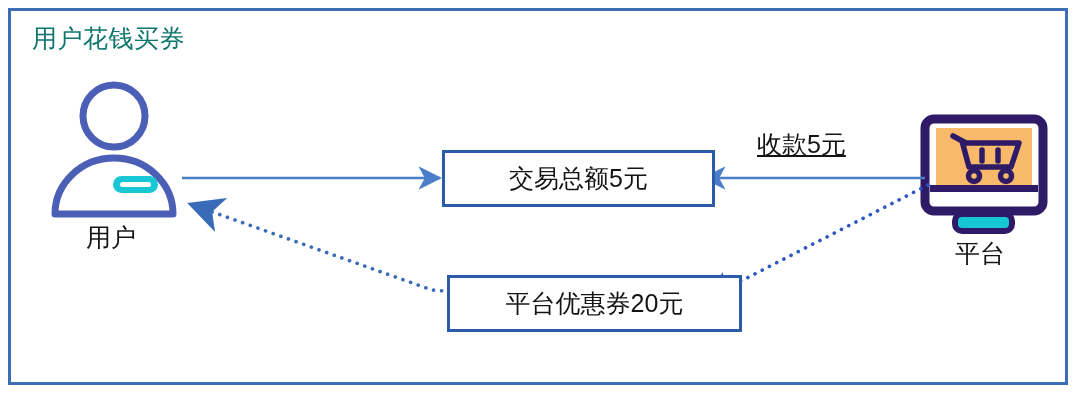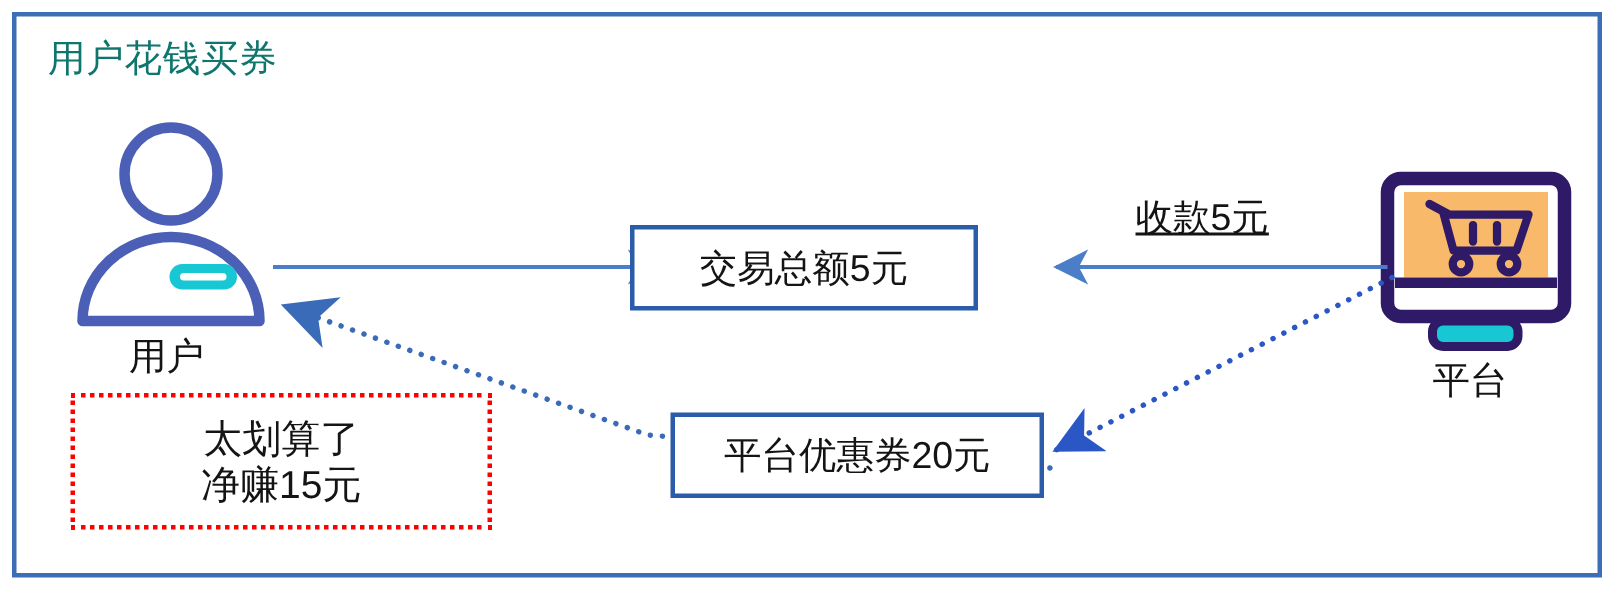--- a/index.html
+++ b/index.html
@@ -53,29 +53,29 @@
     background: #ffffff;
     box-sizing: border-box;
     display: flex;
     align-items: center;
     justify-content: center;
     font-size: 25px;
     color: #141414;
     white-space: nowrap;
   }
   #box-transaction {
-    left: 420px;
+    left: 442px;
     top: 150px;
-    width: 232px;
+    width: 273px;
     height: 57px;
   }
   #box-coupon {
     left: 447px;
     top: 275px;
-    width: 249px;
+    width: 295px;
     height: 57px;
   }
   
   #callout-savings {
     position: absolute;
     left: 47px;
     top: 262px;
     width: 281px;
     height: 91px;
     border: 3px dotted #ff0000;
@@ -164,24 +164,20 @@
 
     <line x1="928" y1="185" x2="704" y2="300" stroke="#2a56c6" stroke-width="3.6" stroke-linecap="round" stroke-dasharray="0.1 8" marker-end="url(#arrow-dotted-blue)"></line>
 
     <polyline points="700,312 432,290 190,204" fill="none" stroke="#3a6bb8" stroke-width="3.6" stroke-linecap="round" stroke-dasharray="0.1 8" marker-end="url(#arrow-dotted-blue2)"></polyline>
   </svg>
 
   <div class="proc-box" id="box-transaction">交易总额5元</div>
 
   <div class="proc-box" id="box-coupon">平台优惠券20元</div>
 
-  <div id="callout-savings">
-    <div class="callout-line">太划算了</div>
-    <div class="callout-line">净赚15元</div>
-  </div>
 
 
   <div class="edge-label" id="label-receive">收款5元</div>
 
 
   <div class="node-caption" id="caption-user">用户</div>
 
   <div class="node-caption" id="caption-platform">平台</div>
 
 </div>

